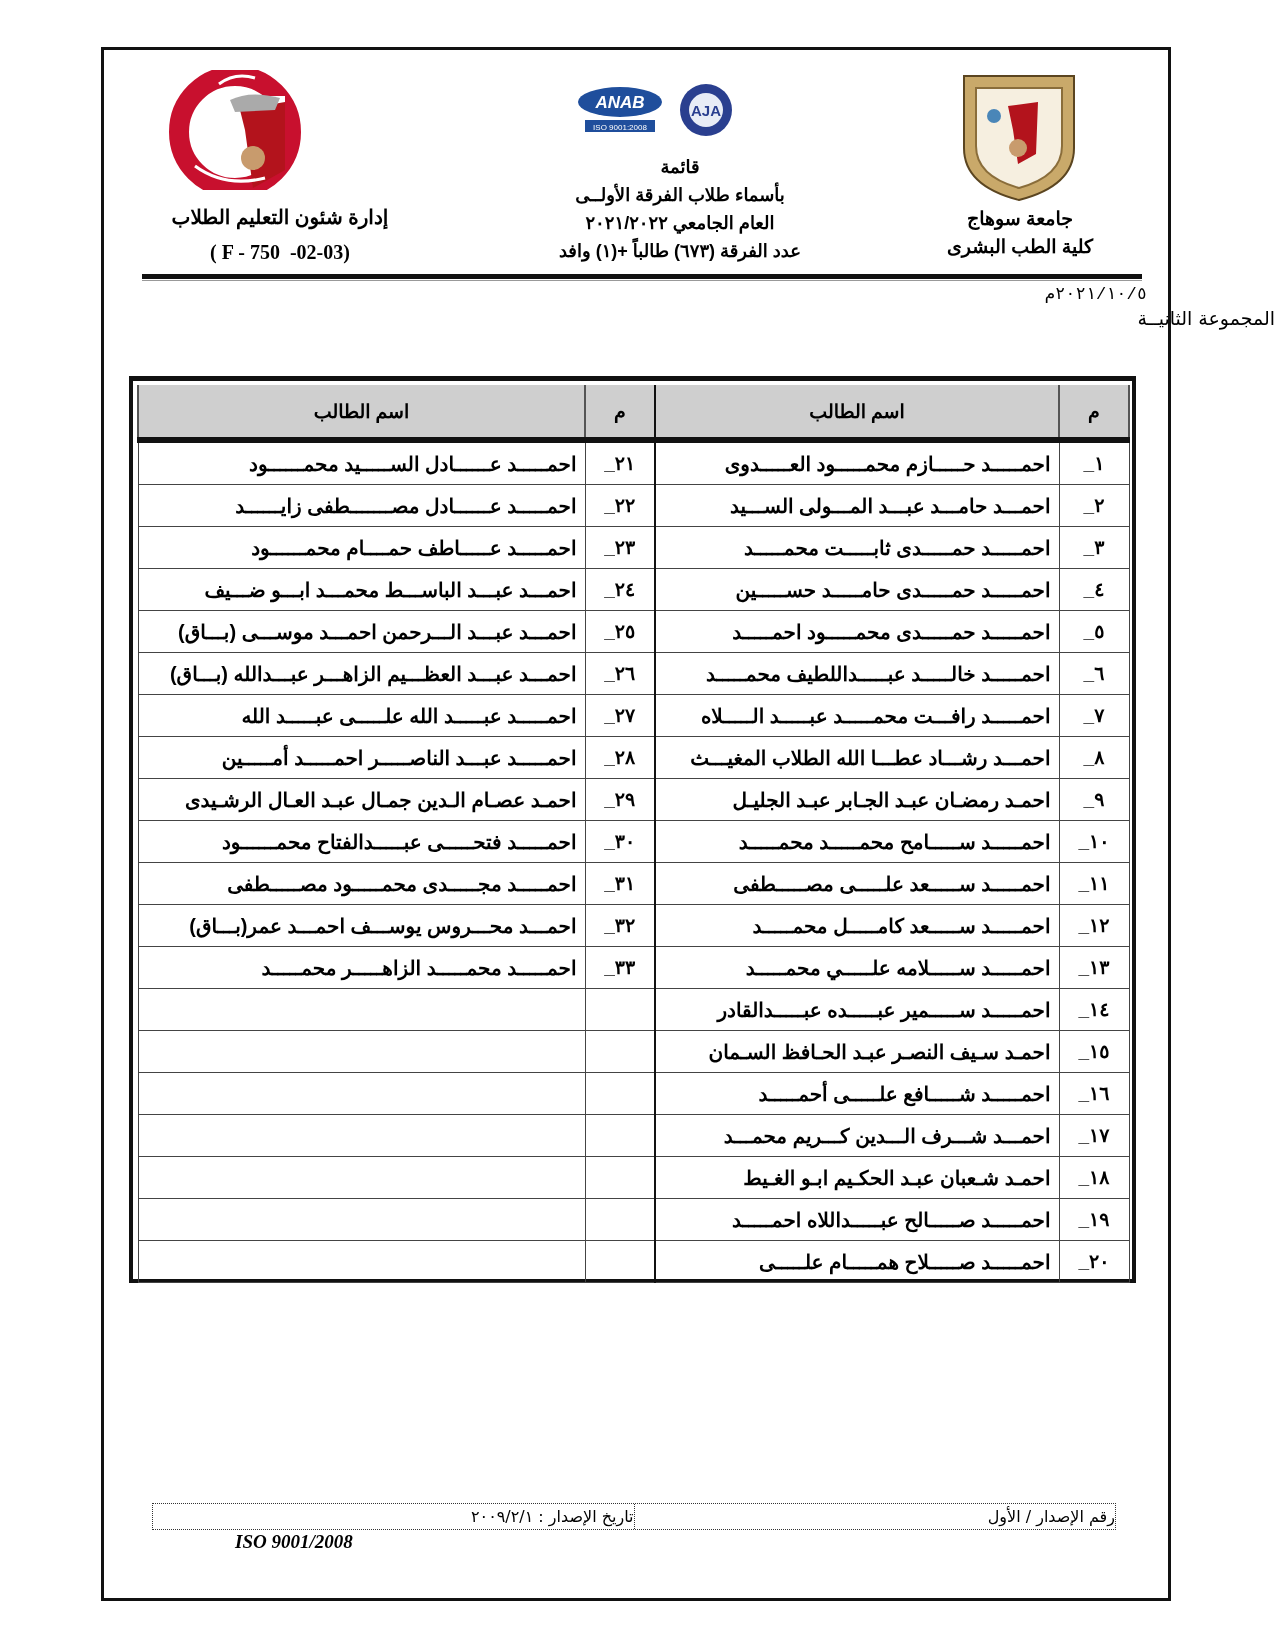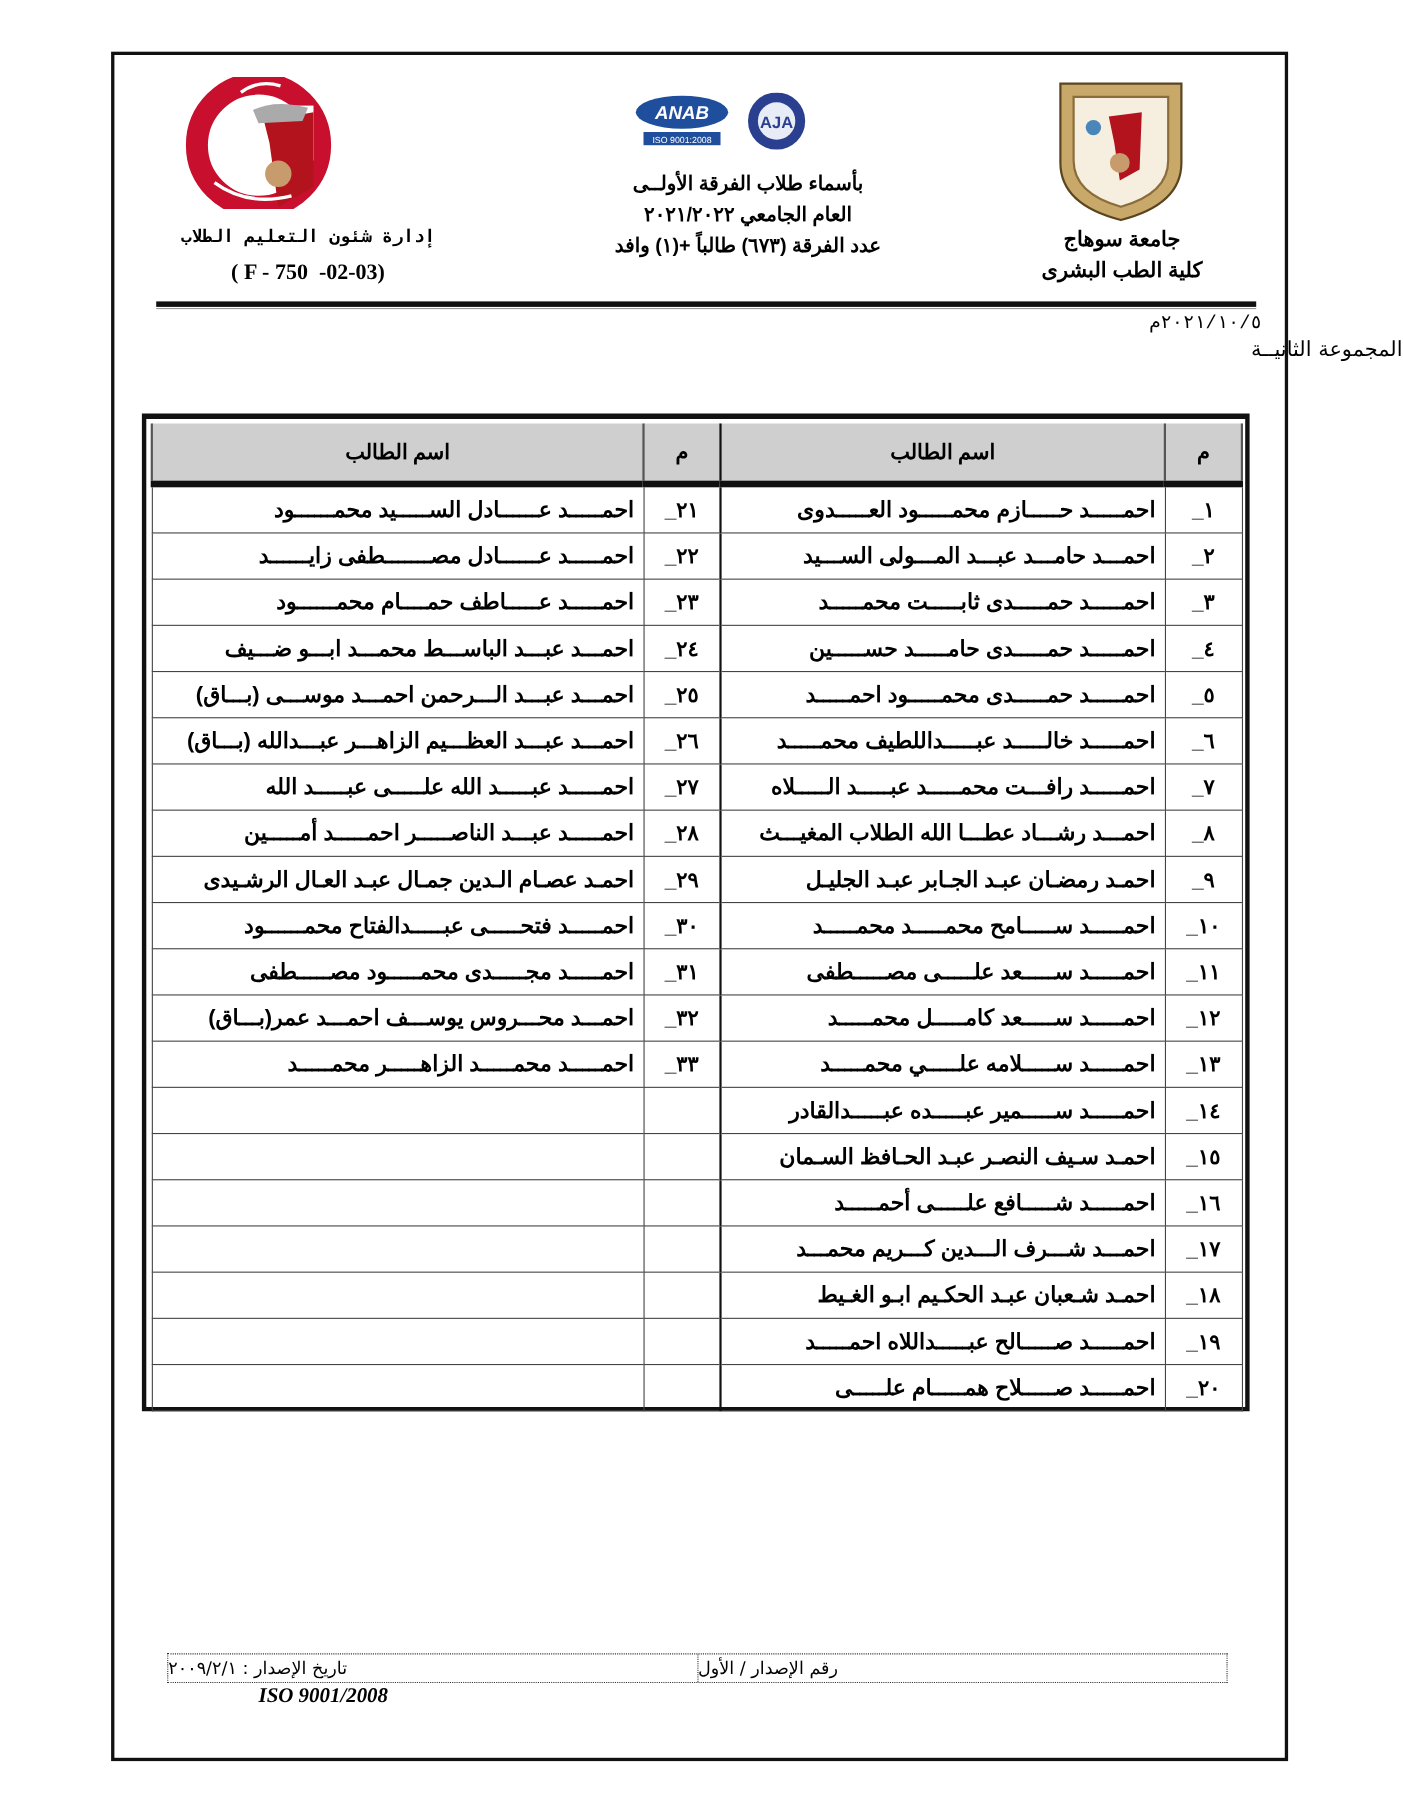--- a/index.html
+++ b/index.html
@@ -4,21 +4,21 @@
 <style>
   html, body { margin: 0; padding: 0; background: #ffffff; }
   body { width: 1275px; height: 1650px; position: relative; overflow: hidden; font-family: "DejaVu Sans", sans-serif; color: #000; }
   .page-frame { position: absolute; left: 101px; top: 47px; width: 1064px; height: 1548px; border: 3px solid #111; box-sizing: content-box; }
 
   
   .logo-left { position: absolute; left: 155px; top: 70px; width: 185px; height: 120px; }
   .logo-right { position: absolute; left: 958px; top: 68px; width: 122px; height: 135px; }
   .cert-logos { position: absolute; left: 575px; top: 84px; width: 180px; height: 56px; }
   .hdr-left { position: absolute; left: 160px; top: 205px; width: 240px; text-align: center; direction: rtl; }
-  .hdr-left .dept { font-weight: bold; font-size: 16px; font-family: Liberation Mono, monospace; }
+  .hdr-left .dept { font-weight: bold; font-size: 20px; font-family: Liberation Sans, sans-serif; }
   .hdr-left .code { font-weight: bold; font-size: 20px; margin-top: 12px; direction: ltr; font-family: "Liberation Serif", serif; white-space: pre; }
   .hdr-center { position: absolute; left: 480px; top: 153px; width: 400px; text-align: center; direction: rtl; font-family: "Liberation Sans", sans-serif; font-weight: bold; font-size: 18px; line-height: 28px; }
   .hdr-right { position: absolute; left: 930px; top: 205px; width: 180px; text-align: center; direction: rtl; font-family: "Liberation Sans", sans-serif; font-weight: bold; font-size: 19px; line-height: 28px; }
   .hdr-rule { position: absolute; left: 142px; top: 274px; width: 1000px; height: 5px; background: #111; }
   .hdr-rule-thin { position: absolute; left: 142px; top: 280px; width: 1000px; height: 1px; background: #999; }
   .date-line { position: absolute; right: 128px; top: 283px; direction: rtl; font-size: 17px; font-family: Liberation Mono, monospace; }
   .group-title { position: absolute; left: 0; right: 0; top: 307px; direction: rtl; font-size: 19px; font-family: "DejaVu Sans", sans-serif; }
 
   
   .table-wrap { position: absolute; left: 129px; top: 376px; width: 1007px; height: 907px; border: 4px solid #111; border-top-width: 5px; box-sizing: border-box; background: #fff; }
@@ -28,21 +28,21 @@
   table.roster td.num { text-align: center; font-size: 19px; }
   table.roster td.name { text-align: right; }
   col.c-num1 { width: 70px; }
   col.c-name1 { width: 404px; }
   col.c-num2 { width: 70px; }
   col.c-name2 { width: 447px; }
   table.roster td.sep-right, table.roster th.sep-right { border-left: 2px solid #111; }
 
   
   .footer-box { position: absolute; left: 152px; top: 1503px; width: 962px; height: 25px; border-top: 1px dotted #333; border-bottom: 1px dotted #333; border-left: 1px dotted #333; border-right: 1px dotted #333; display: flex; direction: rtl; }
-  .footer-cell { flex: 1; text-align: left; font-size: 16px; line-height: 25px; font-family: "DejaVu Sans", sans-serif; }
+  .footer-cell { flex: 1; text-align: right; font-size: 16px; line-height: 25px; font-family: "DejaVu Sans", sans-serif; }
   .footer-cell + .footer-cell { border-right: 1px dotted #333; }
   .iso-text { position: absolute; left: 235px; top: 1531px; font-family: "Liberation Serif", serif; font-style: italic; font-weight: bold; font-size: 19px; }
 </style>
 </head>
 <body>
 
 <div class="page-frame"></div>
 
 <div class="logo-left">
   <svg width="185" height="120" viewBox="0 0 185 120">
@@ -81,20 +81,21 @@
     <circle cx="36" cy="48" r="7" fill="#4a86b8"></circle>
   </svg>
 </div>
 
 <div class="hdr-left">
   <div class="dept">إدارة شئون التعليم الطلاب</div>
   <div class="code">( F - 750  -02-03)</div>
 </div>
 
 <div class="hdr-center">
+  <div>قائمة</div>
   <div>بأسماء طلاب الفرقة الأولــى</div>
   <div>العام الجامعي ٢٠٢١/٢٠٢٢</div>
   <div>عدد الفرقة (٦٧٣) طالباً +(١) وافد</div>
 </div>
 
 <div class="hdr-right">
   <div>جامعة سوهاج</div>
   <div>كلية الطب البشرى</div>
 </div>
 

